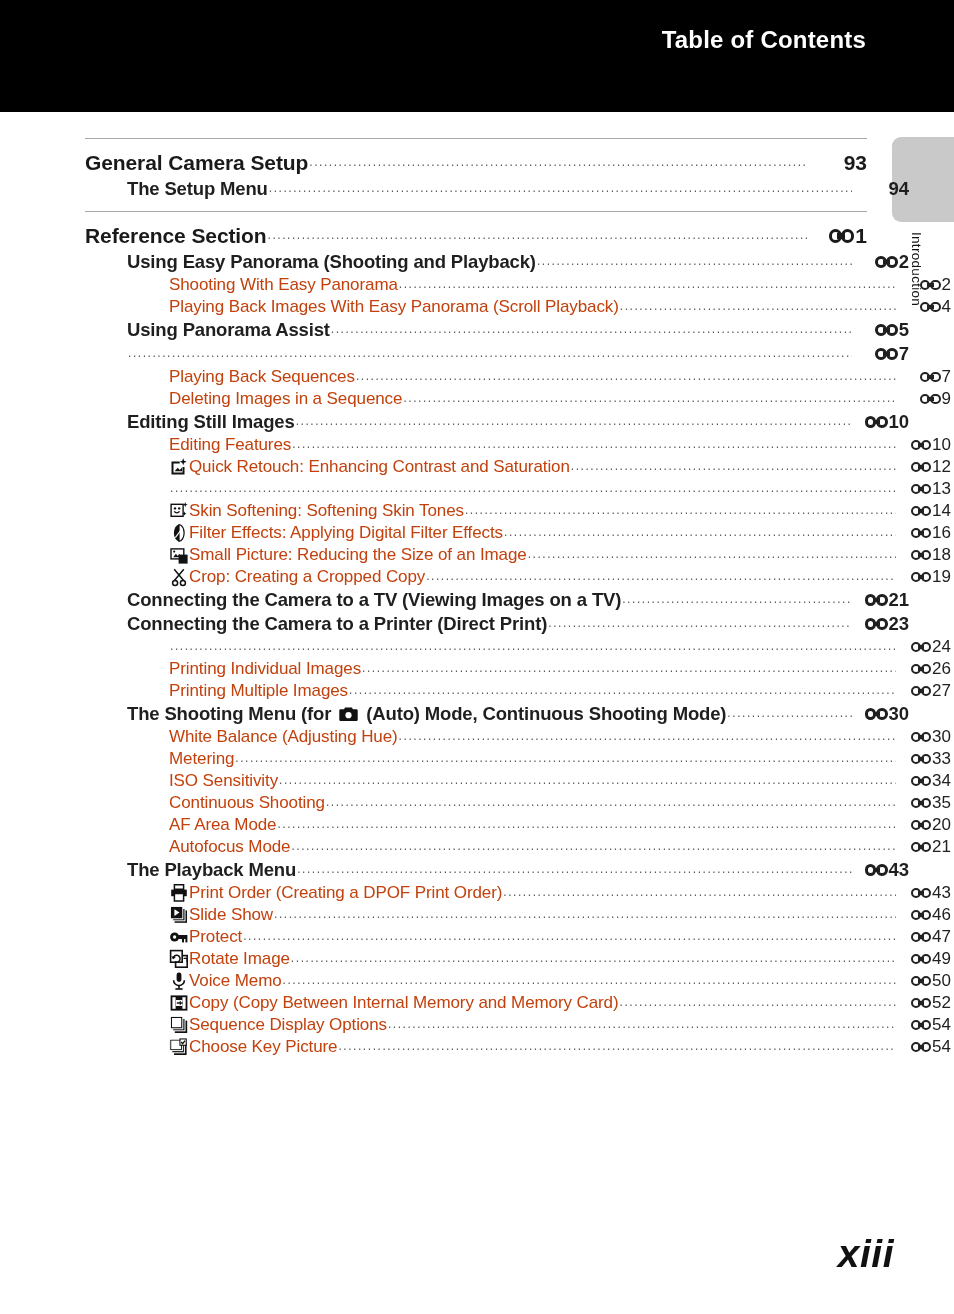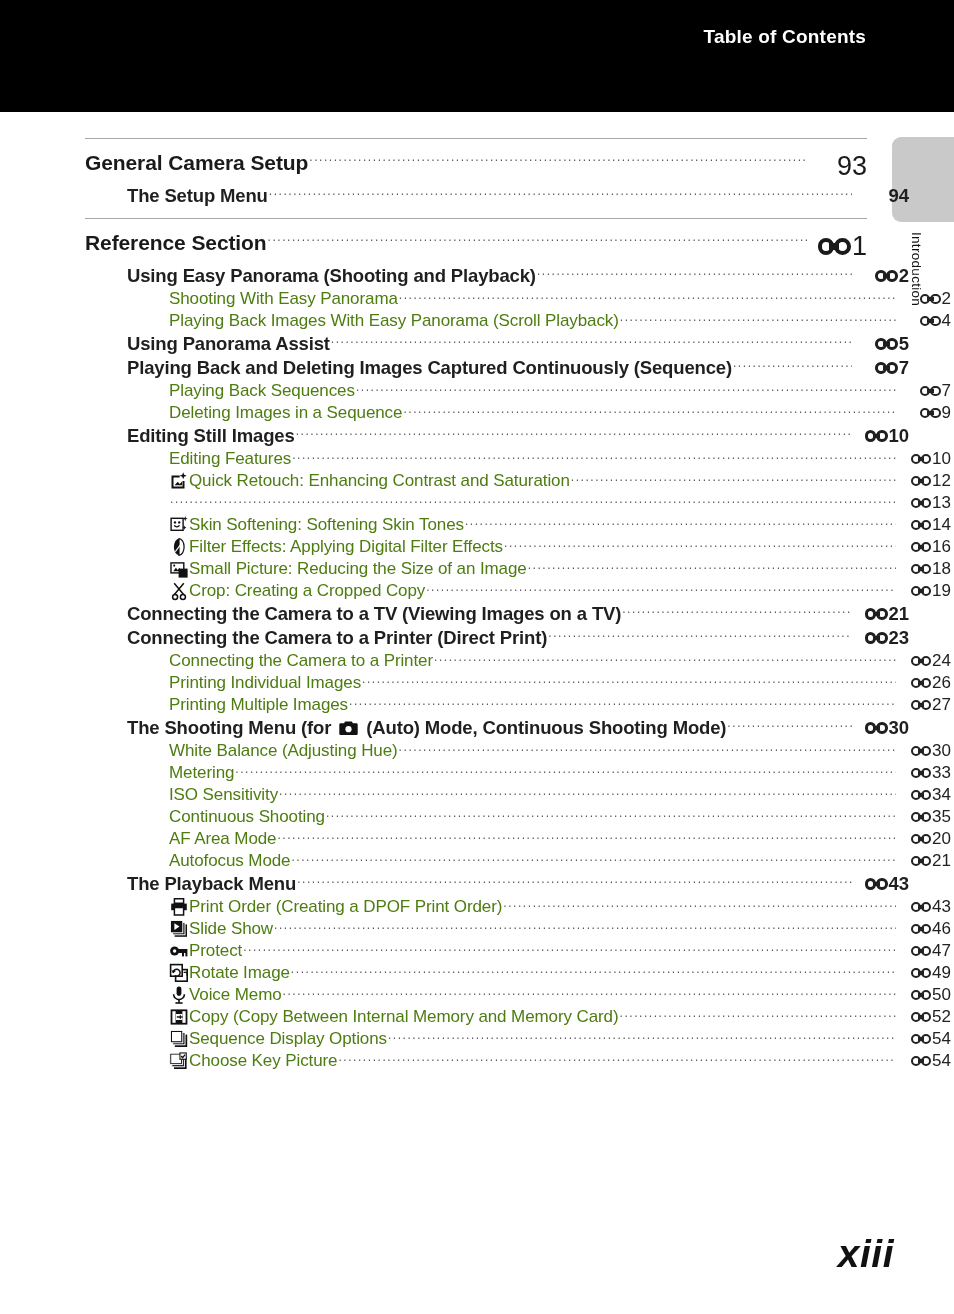--- a/index.html
+++ b/index.html
@@ -18,21 +18,21 @@
     position: absolute;
     left: 0; top: 0;
     width: 954px; height: 112px;
     background: #000000;
   }
   #header-title {
     position: absolute;
     right: 88px;
     top: 26px;
     color: #ffffff;
-    font-size: 19px;
+    font-size: 24px;
     font-weight: bold;
     letter-spacing: .2px;
     white-space: nowrap;
   }
 
   
   #side-tab {
     position: absolute;
     left: 892px;
     top: 137px;
@@ -66,21 +66,21 @@
     height: 1px;
     background: #a8a8a8;
     width: 100%;
   }
   .rule.top { margin-bottom: 12px; }
   .rule.mid { margin-top: 11px; margin-bottom: 12px; }
 
   
   .row {
     display: flex;
-    align-items: flex-start;
+    align-items: center;
     width: 100%;
     white-space: nowrap;
   }
   .row .lbl {
     flex: 0 0 auto;
     overflow: hidden;
   }
   .row .dots {
     flex: 1 1 auto;
     overflow: hidden;
@@ -96,30 +96,30 @@
     text-align: right;
     display: flex;
     align-items: center;
     justify-content: flex-end;
     gap: 0px;
   }
 
   
   .lv0 { margin-left: 0px; }
   .lv0 .lbl { font-size: 21px; font-weight: bold; color: #1a1a1a; letter-spacing: -.1px; }
-  .lv0 .pg  { font-size: 27px; font-weight: normal; color: #1a1a1a; min-width: 58px; }
+  .lv0 .pg  { font-size: 21px; font-weight: bold; color: #1a1a1a; min-width: 58px; }
 
   
   .lv1 { margin-left: 42px; }
   .lv1 .lbl { font-size: 18.5px; font-weight: bold; color: #1f1f1f; letter-spacing: -.15px; }
   .lv1 .pg  { font-size: 18.5px; font-weight: bold; color: #1f1f1f; min-width: 56px; }
 
   
   .lv2 { margin-left: 84px; }
-  .lv2 .lbl { font-size: 17px; font-weight: normal; color: #4d7c0f; letter-spacing: -.1px; }
+  .lv2 .lbl { font-size: 17px; font-weight: normal; color: #c2410c; letter-spacing: -.1px; }
   .lv2 .pg  { font-size: 17px; font-weight: normal; color: #222; min-width: 54px; }
 
   
   .lv2.icon-row .lbl { display: inline-flex; align-items: center; }
 
   .rows { display: block; }
   .rows .row { margin-bottom: 2px; }
   .lv0.row { margin-bottom: 3px; }
 
   
@@ -259,21 +259,20 @@
         <span class="lbl">Using Panorama Assist</span>
         <span class="dots">................................................................................................................................................................................................................................................................................................................................................................................................................</span>
         <span class="pg">
           <span class="refmark">
             <span class="refbar"></span>
           </span>
           <span class="pgnum">5</span>
         </span>
       </div>
       <div class="row lv1">
-        <span class="lbl">Playing Back and Deleting Images Captured Continuously (Sequence)</span>
         <span class="dots">................................................................................................................................................................................................................................................................................................................................................................................................................</span>
         <span class="pg">
           <span class="refmark">
             <span class="refbar"></span>
           </span>
           <span class="pgnum">7</span>
         </span>
       </div>
       <div class="row lv2">
         <span class="lbl">Playing Back Sequences</span>
@@ -440,21 +439,20 @@
         <span class="lbl">Connecting the Camera to a Printer (Direct Print)</span>
         <span class="dots">................................................................................................................................................................................................................................................................................................................................................................................................................</span>
         <span class="pg">
           <span class="refmark">
             <span class="refbar"></span>
           </span>
           <span class="pgnum">23</span>
         </span>
       </div>
       <div class="row lv2">
-        <span class="lbl">Connecting the Camera to a Printer</span>
         <span class="dots">................................................................................................................................................................................................................................................................................................................................................................................................................</span>
         <span class="pg">
           <span class="refmark">
             <span class="refbar"></span>
           </span>
           <span class="pgnum">24</span>
         </span>
       </div>
       <div class="row lv2">
         <span class="lbl">Printing Individual Images</span>

